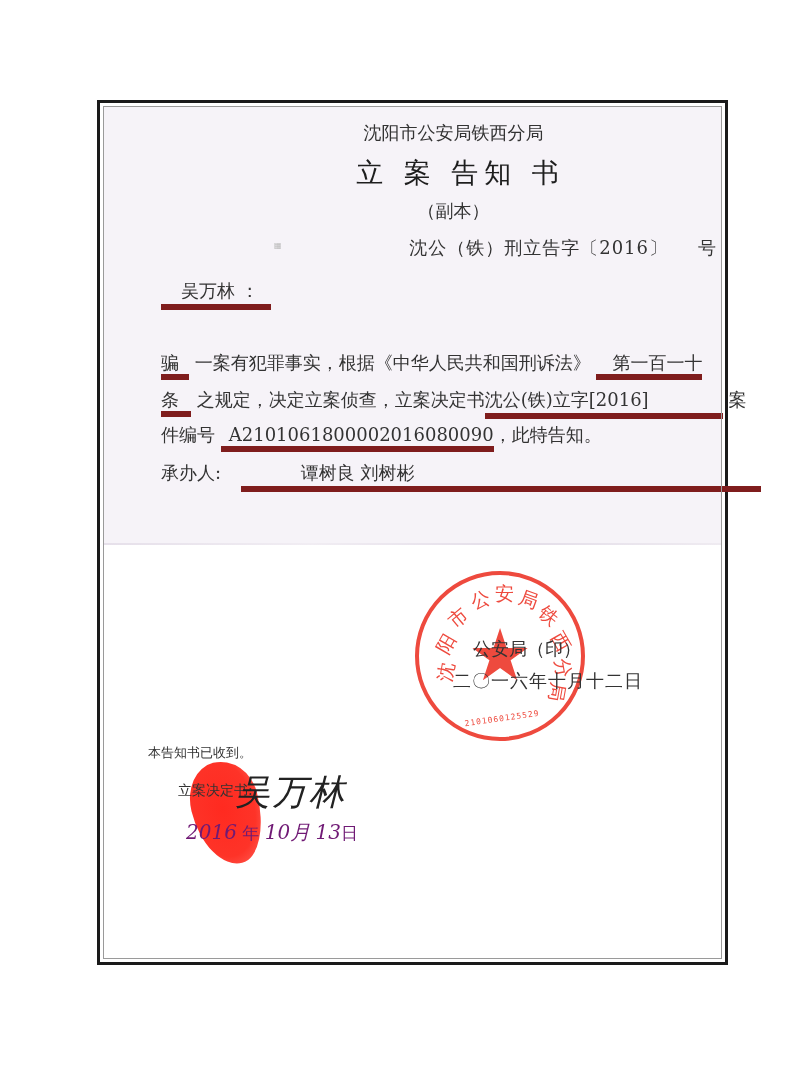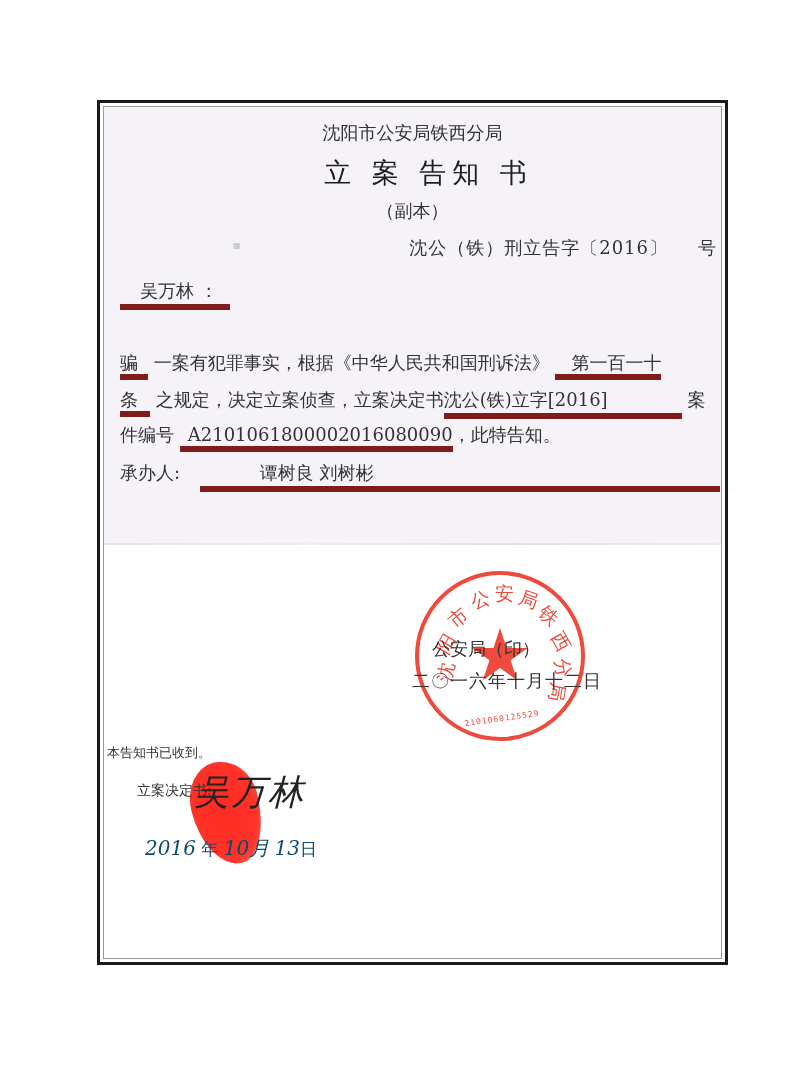--- a/index.html
+++ b/index.html
@@ -16,23 +16,23 @@
       border:1px solid #9a9a9a; pointer-events:none;
     }
     .tint-upper {
       position:absolute; left:4px; top:4px; right:4px; height:437px;
       background:#f6f3f8;
     }
     .fold-line {
       position:absolute; left:4px; right:4px; top:440px; height:2px;
       background:linear-gradient(90deg,#e6e0ea,#f1edf3,#e3dde8,#efebf1);
     }
-    .abs { position:absolute; white-space:nowrap; }
+    .abs { position:absolute; white-space:nowrap;padding-left:41px; }
     .issuer { left:0; width:625px; top:18px; text-align:center; font-size:18px; color:#333; }
-    .title { left:16px; width:625px; top:52px; text-align:center; font-size:27px; letter-spacing:6px; color:#1e1e1e; }
+    .title { left:7px; width:625px; top:52px; text-align:center; font-size:27px; letter-spacing:6px; color:#1e1e1e; }
     .subtitle { left:0; width:625px; top:96px; text-align:center; font-size:18px; color:#333; }
     .doc-number { right:8px; top:133px; font-size:18px; color:#333; letter-spacing:1px; }
     .doc-number .hao { margin-left:30px; }
     .smudge { left:133px; top:138px; font-size:8px; color:#b8b8b8; }
     .line { left:20px; font-size:18px; color:#333; }
     .ul { border-bottom:6px solid #7f1d1d; padding:0 0 1px 0; }
     .recipient { top:176px; }
     .recipient .ul { display:inline-block; width:90px; padding-left:20px; }
     .p1 { top:212px; left:50px; }
     .p2 { top:248px;text-align:right; }
@@ -54,21 +54,21 @@
     .stamp-label { left:332px; top:534px; font-size:18px; color:#333; }
     .stamp-date { left:312px; top:566px; font-size:18px; color:#333; letter-spacing:1px; }
     .receipt { left:7px; top:641px; font-size:13px; color:#333; }
     .notified { left:37px; top:679px; font-size:14px; color:#333; }
     .thumbprint {
       position:absolute; left:93px; top:658px; width:68px; height:104px;
       background:radial-gradient(ellipse at 45% 45%, #ff2a20 0%, #fe3328 60%, #ff5a50 85%, rgba(255,90,80,0) 100%);
       border-radius:48% 52% 46% 54% / 40% 38% 62% 60%; transform:rotate(-14deg);
     }
     .signature { left:94px; top:666px; font-size:35px; color:#222; font-family:"DejaVu Serif",serif; font-style:italic; letter-spacing:2px; }
-    .sign-date { left:45px; top:716px; font-size:17px; color:#0c4a6e;margin-top:16px; }
+    .sign-date { left:45px; top:716px; font-size:17px; color:#701a75; }
     .sign-date .hw { font-style:italic; font-size:20px; font-family:"DejaVu Serif",serif; }
   </style>
 </head>
 <body>
 
 <div class="page-frame">
   <div class="tint-upper"></div>
   <div class="fold-line"></div>
 
   <div class="abs issuer">沈阳市公安局铁西分局</div>

